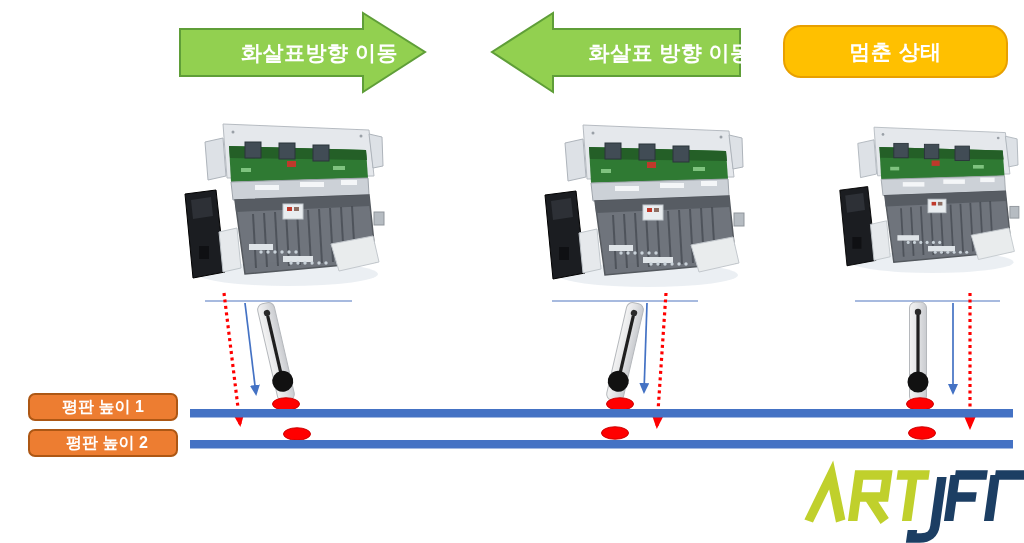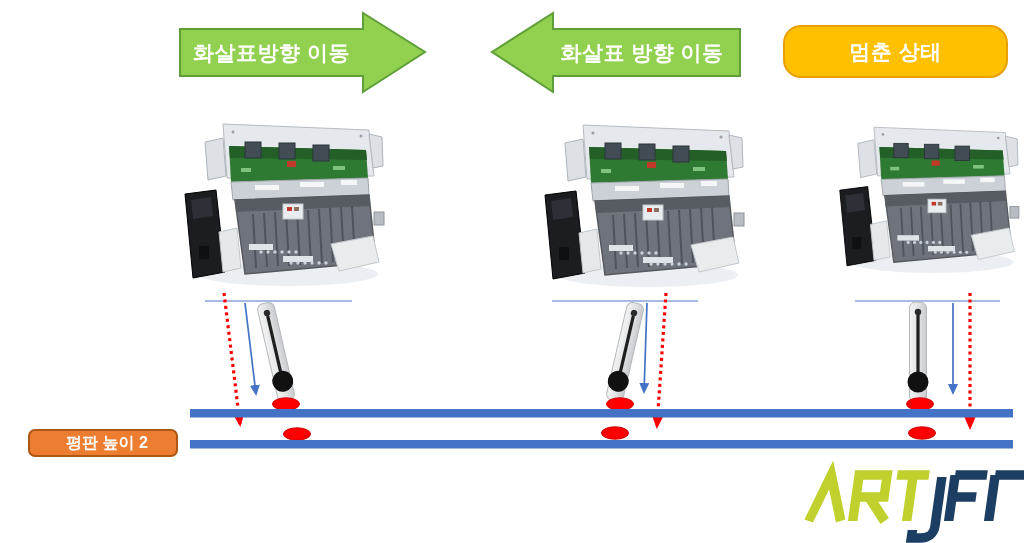--- a/index.html
+++ b/index.html
@@ -166,22 +166,23 @@
         <path d="M 88,6 H 120 M 104,6 V 52"></path>
       </g>
       <g stroke="#1c3e63" stroke-width="9.5">
         <path d="M 133,8 V 57 Q 133,69 120,69 L 111,69 L 111,61"></path>
         <path d="M 146,52 V 6 M 146,6 H 178 M 146,28 H 170"></path>
         <path d="M 186,52 V 6 M 186,6 H 216"></path>
       </g>
     </g>
   </svg>
 
-  <div class="overlay arrow-label" style="left:180px;top:29px;width:183px;height:47px;">화살표방향 이동</div>
+  <div class="overlay arrow-label" style="left:180px;top:29px;width:183px;height:47px;padding-left:48px;">화살표방향 이동</div>
 
-  <div class="overlay arrow-label" style="left:548px;top:29px;width:188px;height:47px;">화살표 방향 이동</div>
+  <div class="overlay arrow-label" style="left:576px;top:29px;width:188px;height:47px;">화살표 방향 이동</div>
 
   <div class="overlay stop-box" style="left:783px;top:25px;width:225px;height:53px;">멈춘 상태</div>
 
+  <div class="overlay plate-label" style="left:28px;top:393px;width:150px;height:28px;">평판 높이 1</div>
 
   <div class="overlay plate-label" style="left:28px;top:429px;width:150px;height:28px;padding-left:8px;">평판 높이 2</div>
 
 </div>
 
 </body></html>

